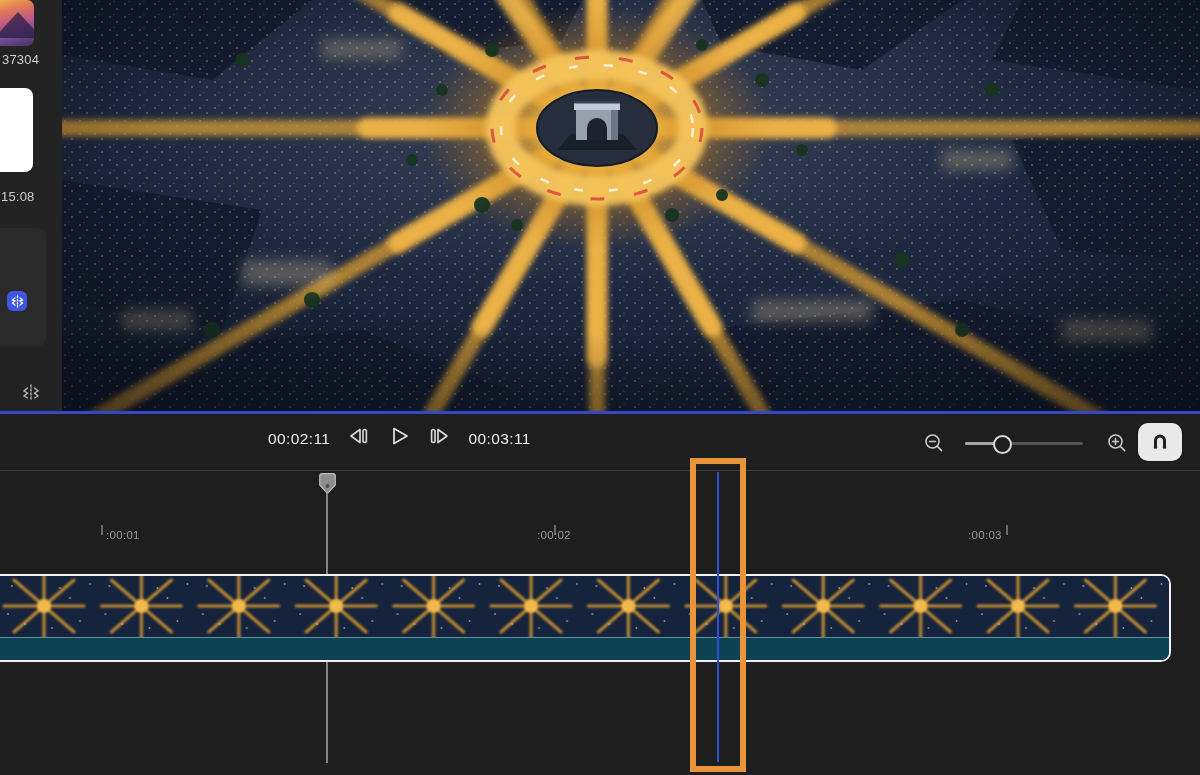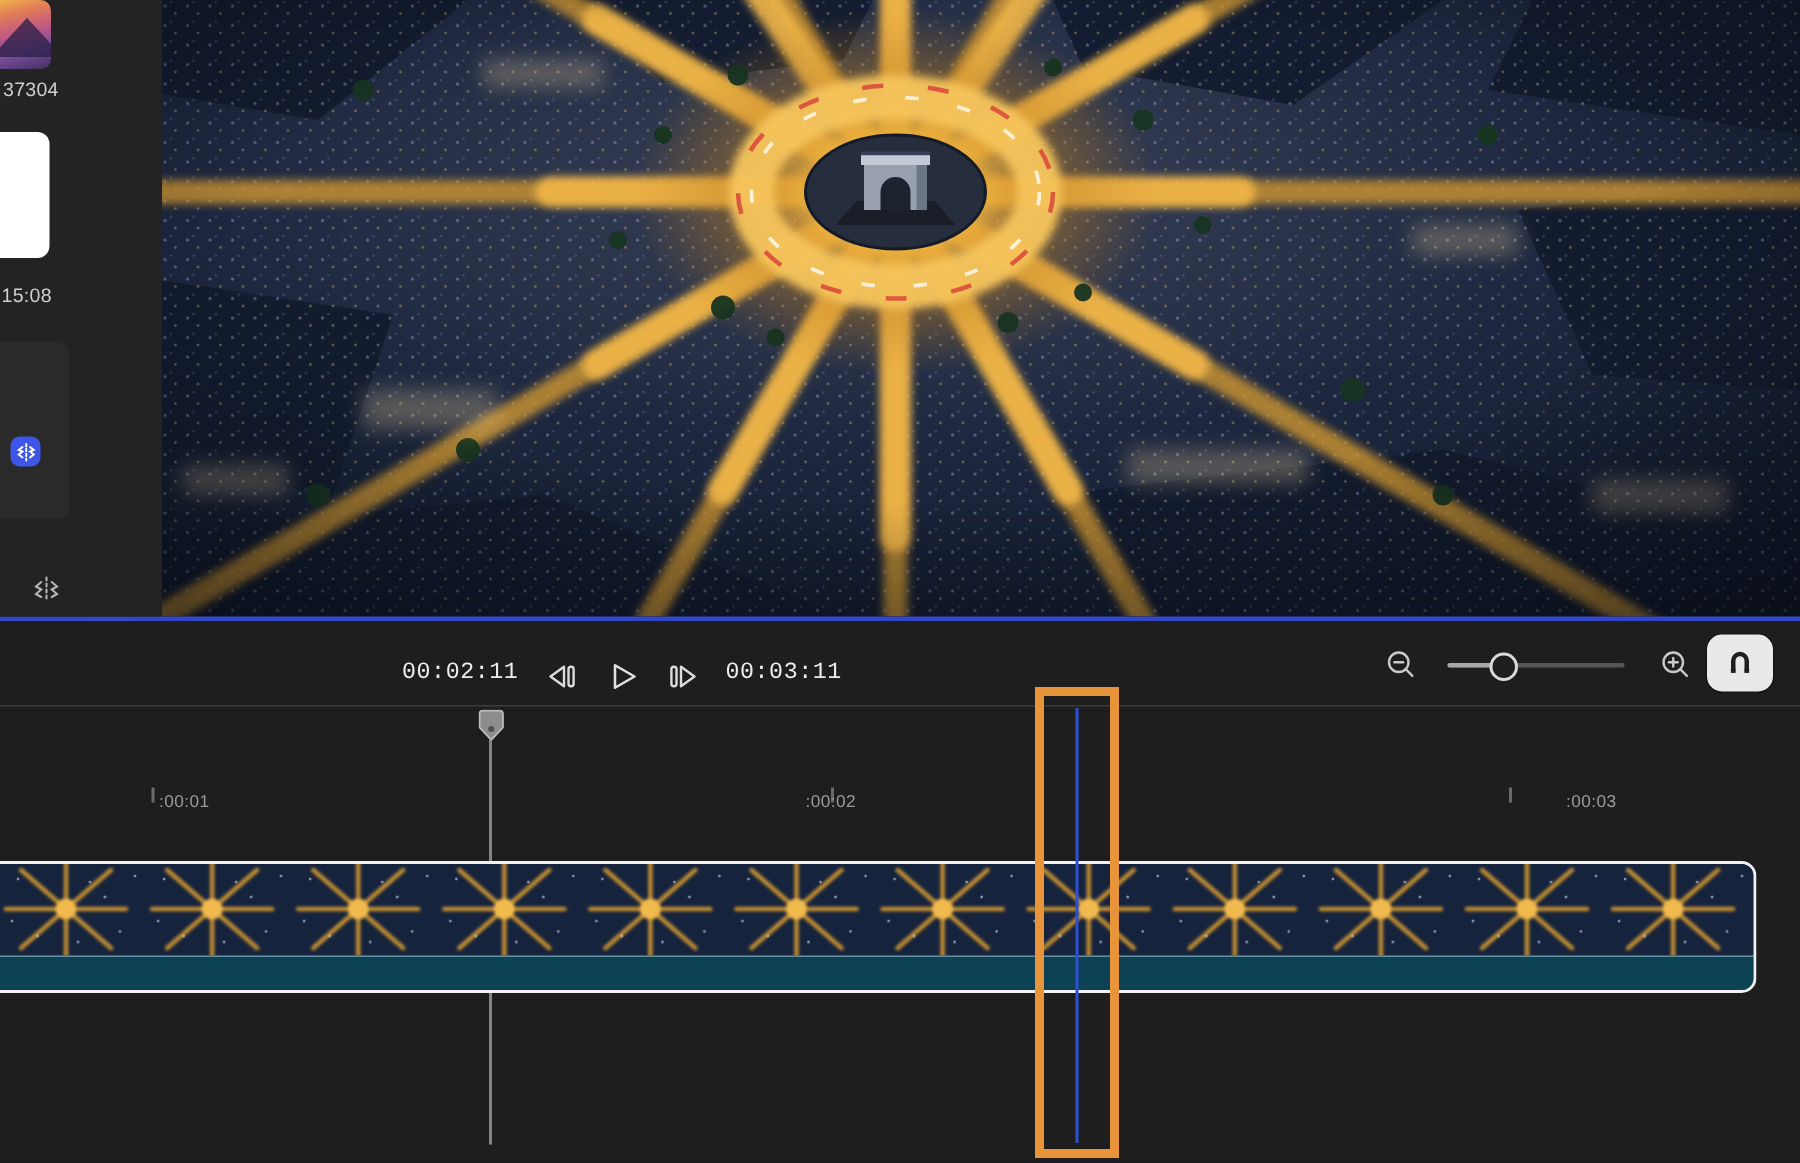--- a/index.html
+++ b/index.html
@@ -1,21 +1,21 @@
 <!DOCTYPE html>
 <html><head>
 <meta charset="utf-8">
 <style>
   html,body{margin:0;padding:0;width:1200px;height:775px;background:#161616;overflow:hidden;
     font-family:"Liberation Sans",sans-serif;}
   .abs{position:absolute;}
   #app{position:relative;width:1200px;height:775px;background:#1d1d1d;}
 
   
-  #sidebar{left:0;top:0;width:62px;height:411px;background:#232323;z-index:3;padding-left:46px;}
+  #sidebar{left:0;top:0;width:62px;height:411px;background:#232323;z-index:3;}
   .thumb1{left:0;top:0;width:34px;height:46px;border-radius:0 7px 7px 0;overflow:hidden;
     background:linear-gradient(165deg,#f0b04a 0%,#e07a58 22%,#c35a82 45%,#7b4f9e 70%,#43305f 100%);}
   .thumb1 .mtn{position:absolute;left:-6px;top:12px;width:0;height:0;
     border-left:24px solid transparent;border-right:24px solid transparent;border-bottom:26px solid rgba(40,30,70,.75);}
   .side-label{color:#cfcfcf;font-size:13px;letter-spacing:.2px;}
   .thumb2{left:0;top:88px;width:33px;height:84px;background:#ffffff;border-radius:0 8px 8px 0;}
   .panel3{left:0;top:228px;width:46px;height:118px;background:#2a2a2a;border-radius:0 8px 8px 0;}
   .blue-btn{left:7px;top:291px;width:20px;height:20px;border-radius:6px;background:#3d56e8;
     display:flex;align-items:center;justify-content:center;}
   .split-btn{left:17px;top:381px;width:28px;height:24px;display:flex;align-items:center;justify-content:center;}
@@ -23,21 +23,21 @@
   
   #preview{left:62px;top:0;width:1138px;height:411px;background:#0d1524;overflow:hidden;z-index:1;}
   #preview svg{display:block;}
 
   
   #timeline{left:0;top:411px;width:1200px;height:364px;background:#1e1e1e;
     border-top:3px solid #3348c8;box-sizing:content-box;z-index:2;}
   .ruler-sep{left:0;top:56px;width:1200px;height:1px;background:#3a3a3a;}
 
   
-  #transport{left:268px;top:25px;height:26px;display:flex;align-items:flex-start;gap:15px;font-family:Liberation Mono, monospace;}
+  #transport{left:268px;top:8px;height:26px;display:flex;align-items:flex-end;gap:15px;}
   .time{color:#ececec;font-size:15.5px;letter-spacing:.4px;}
   .tbtn{width:26px;height:24px;display:flex;align-items:center;justify-content:center;cursor:pointer;}
 
   
   .zbtn{width:24px;height:24px;display:flex;align-items:center;justify-content:center;}
   #zoom-out{left:922px;top:17px;} #zoom-in{left:1105px;top:17px;}
   #zoom-slider{left:965px;top:17px;width:120px;height:24px;}
   .sl-track{left:0;top:11px;width:118px;height:3px;background:#565656;border-radius:2px;}
   .sl-fill{left:0;top:11px;width:36px;height:3px;background:#a6a6a6;border-radius:2px;}
   .sl-handle{left:28px;top:4px;width:15px;height:15px;border-radius:50%;
@@ -281,21 +281,21 @@
       </svg>
     </div>
 
     <div class="abs ruler-sep"></div>
     <div class="abs" style="left:0;top:56px;width:968px;height:30px;">
       <div class="abs tick" style="left:101px;"></div>
       <div class="abs tick-label" style="left:106px;">:00:01</div>
       <div class="abs tick" style="left:554px;"></div>
       <div class="abs tick-label" style="left:537px;">:00:02</div>
       <div class="abs tick" style="left:1006px;"></div>
-      <div class="abs tick-label" style="left:1044px;">:00:03</div>
+      <div class="abs tick-label" style="left:968px;">:00:03</div>
     </div>
 
     <div id="clip" class="abs">
       <svg id="filmstrip" class="abs" width="1169" height="61">
         <defs>
           <filter id="fb" x="-40%" y="-40%" width="180%" height="180%">
               <feGaussianBlur stdDeviation="1.1"></feGaussianBlur>
             </filter>
           <pattern id="fsp" width="97.4" height="61" patternUnits="userSpaceOnUse">
             <rect width="97.4" height="61" fill="#16233c"></rect>

